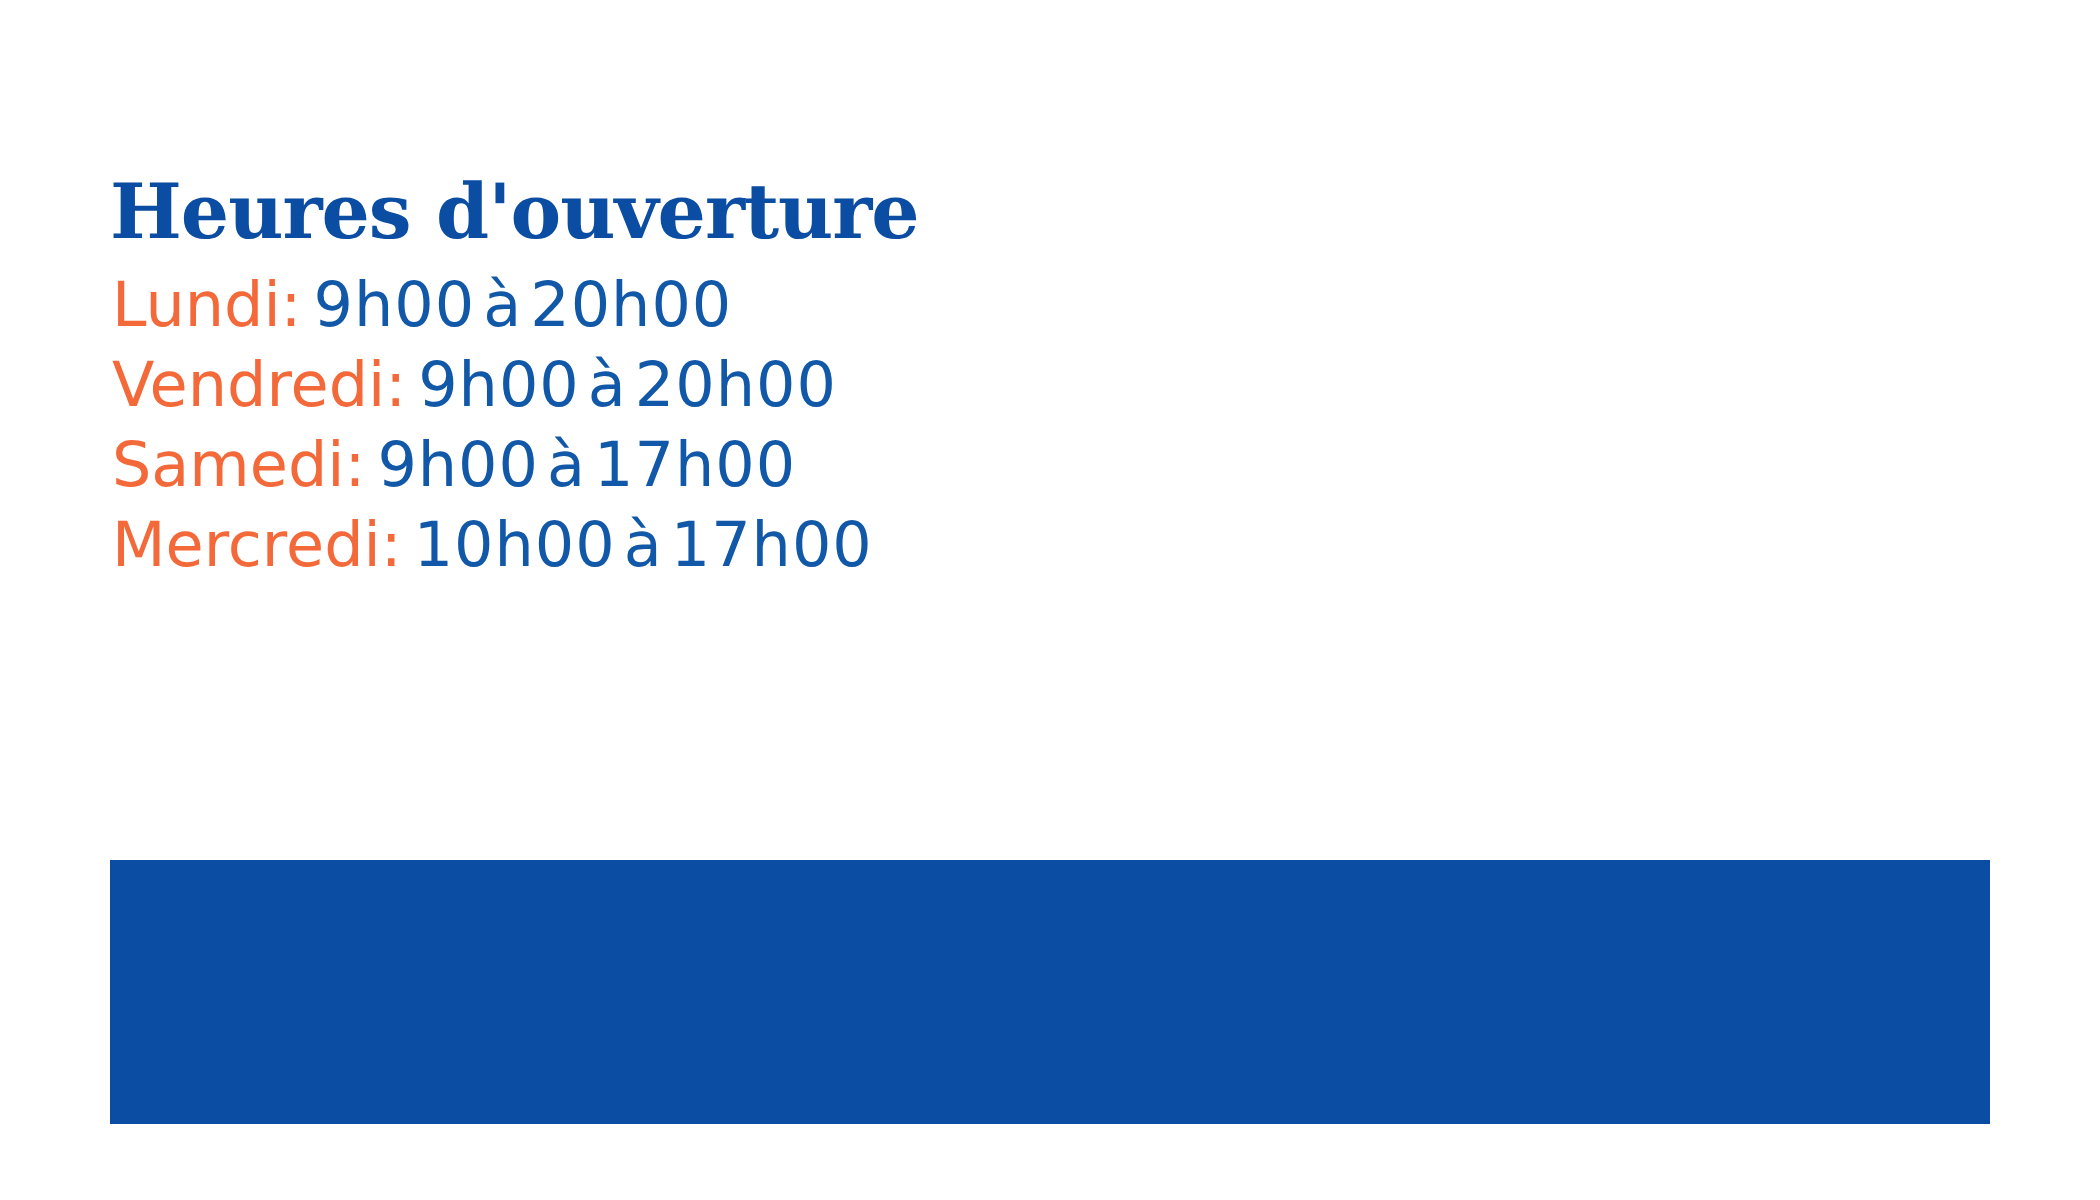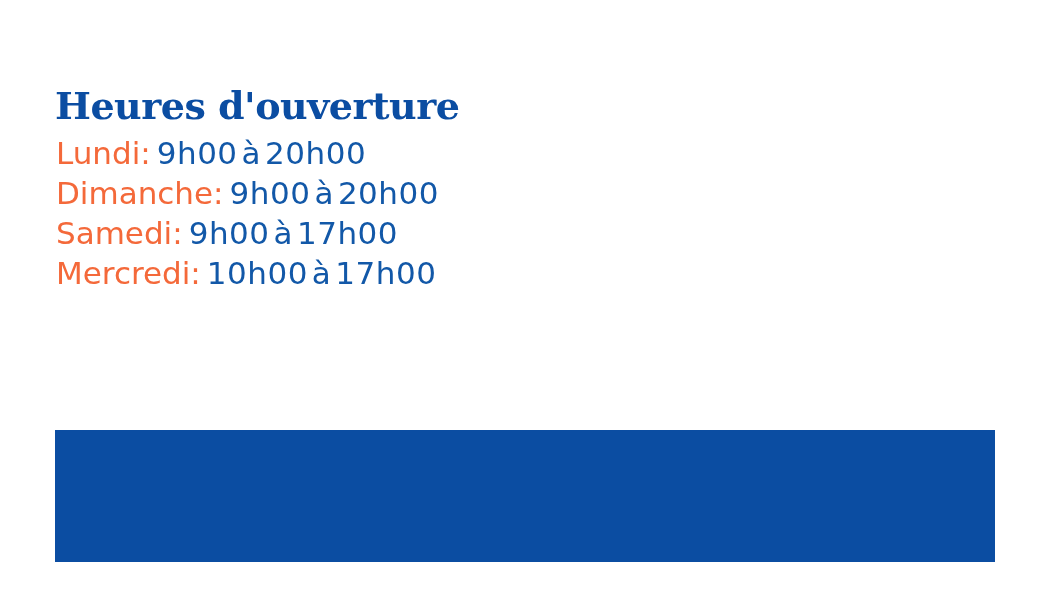--- a/index.html
+++ b/index.html
@@ -83,21 +83,21 @@
   <h1 class="title">Heures d'ouverture</h1>
 
   <ul class="hours-list">
 
     <li class="hours-row">
       <span class="day-label">Lundi:</span><span class="time-range"><span>9h00</span><span class="time-sep">à</span><span>20h00</span></span>
     </li>
 
 
     <li class="hours-row">
-      <span class="day-label">Dimanche:</span><span class="time-range"><span>9h00</span><span class="time-sep">à</span><span>20h00</span></span>
+      <span class="day-label">Vendredi:</span><span class="time-range"><span>9h00</span><span class="time-sep">à</span><span>20h00</span></span>
     </li>
 
 
 
     <li class="hours-row">
       <span class="day-label">Samedi:</span><span class="time-range"><span>9h00</span><span class="time-sep">à</span><span>17h00</span></span>
     </li>
 
     <li class="hours-row">
       <span class="day-label">Mercredi:</span><span class="time-range"><span>10h00</span><span class="time-sep">à</span><span>17h00</span></span>

